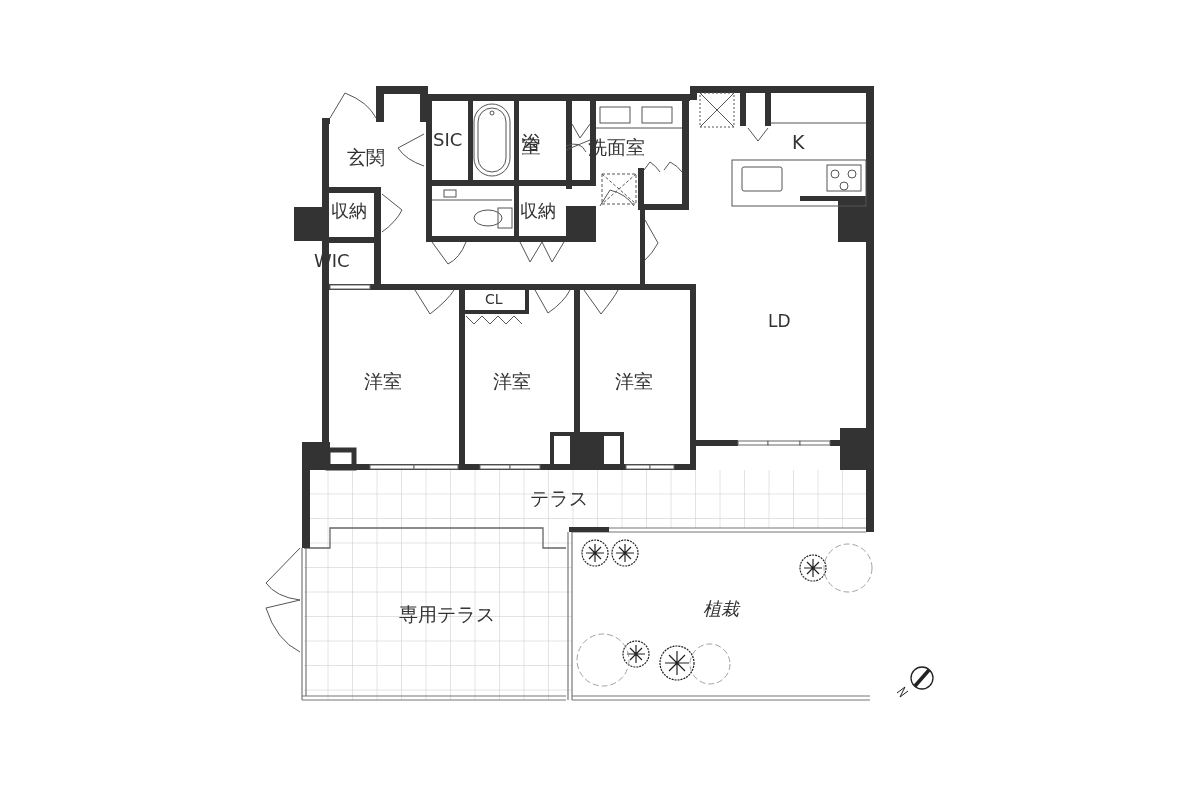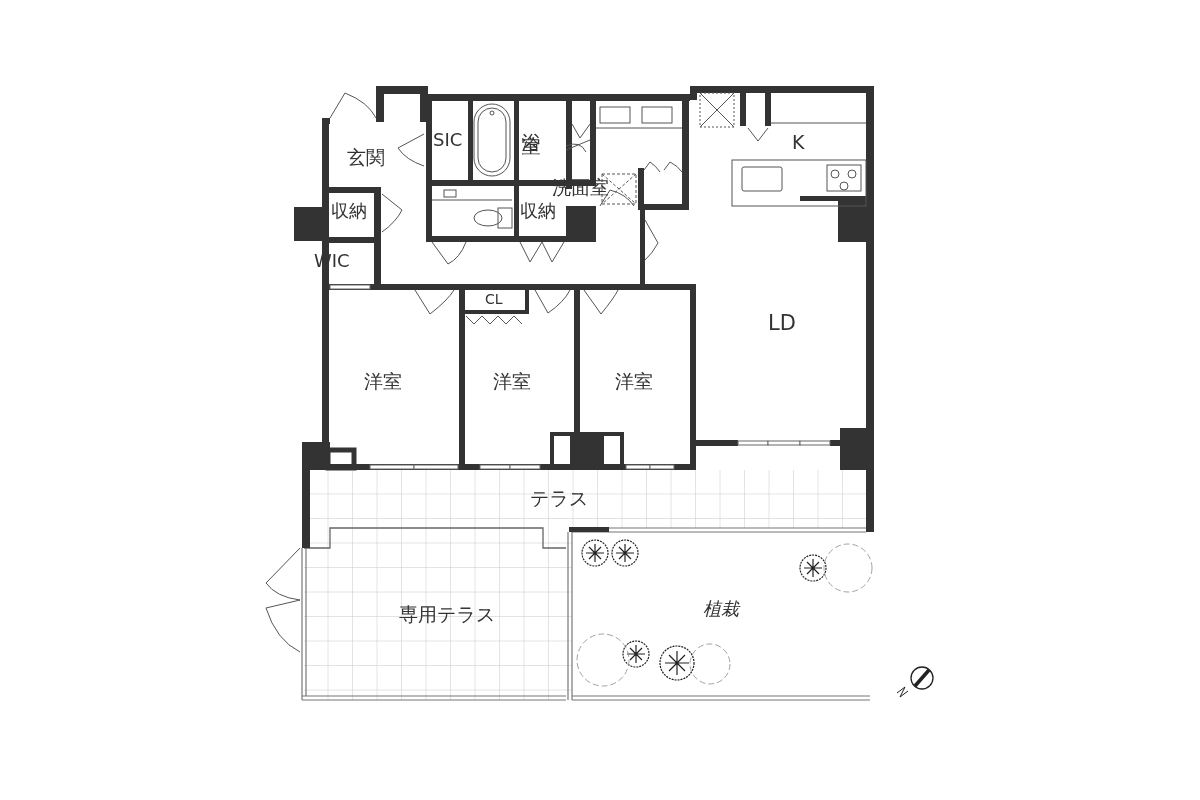--- a/index.html
+++ b/index.html
@@ -1,21 +1,21 @@
 <!DOCTYPE html>
 <html><head>
 <meta charset="utf-8">
 <style>
   html, body { margin: 0; padding: 0; background: #ffffff; }
   body { width: 1200px; height: 800px; position: relative; overflow: hidden;
          font-family: "DejaVu Sans", "Liberation Sans", sans-serif; }
   #plan { position: absolute; left: 0; top: 0; }
   .lbl { position: absolute; color: #333; font-family: "DejaVu Sans", sans-serif;
          white-space: nowrap; line-height: 1; }
-  .lbl.big { font-size: 21px; }
+  .lbl.big { font-size: 17px; }
   .lbl.mid { font-size: 19px; }
   .lbl.small { font-size: 18px; }
   .lbl.vert { writing-mode: vertical-rl; letter-spacing: 2px; }
 </style>
 </head>
 <body>
 
 <svg id="plan" width="1200" height="800" viewBox="0 0 1200 800" xmlns="http://www.w3.org/2000/svg">
   <defs>
     <pattern id="tile" x="304" y="470" width="24.5" height="24.5" patternUnits="userSpaceOnUse">
@@ -213,21 +213,21 @@
   <g stroke="#222" fill="none">
     <circle cx="922" cy="678" r="11" stroke-width="1.3"></circle>
     <path d="M929,670 L915,686" stroke-width="3.5"></path>
     <path d="M897,693 L905,687 L900,697 L908,691" stroke-width="1"></path>
   </g>
 </svg>
 
 <span class="lbl mid" style="left:347px;top:148px;">玄関</span>
 <span class="lbl small" style="left:433px;top:131px;">SIC</span>
 <span class="lbl mid vert" style="left:522px;top:118px;">浴室</span>
-<span class="lbl mid" style="left:552px;top:138px;margin-top:40px;">洗面室</span>
+<span class="lbl mid" style="left:588px;top:138px;">洗面室</span>
 <span class="lbl small" style="left:331px;top:202px;">収納</span>
 <span class="lbl small" style="left:520px;top:202px;">収納</span>
 <span class="lbl small" style="left:314px;top:252px;">WIC</span>
 <span class="lbl mid" style="left:792px;top:133px;">K</span>
 <span class="lbl big" style="left:768px;top:313px;">LD</span>
 <span class="lbl small" style="left:485px;top:292px;font-size:14px;">CL</span>
 <span class="lbl mid" style="left:364px;top:372px;">洋室</span>
 <span class="lbl mid" style="left:493px;top:372px;">洋室</span>
 <span class="lbl mid" style="left:615px;top:372px;">洋室</span>
 <span class="lbl mid" style="left:530px;top:489px;">テラス</span>

